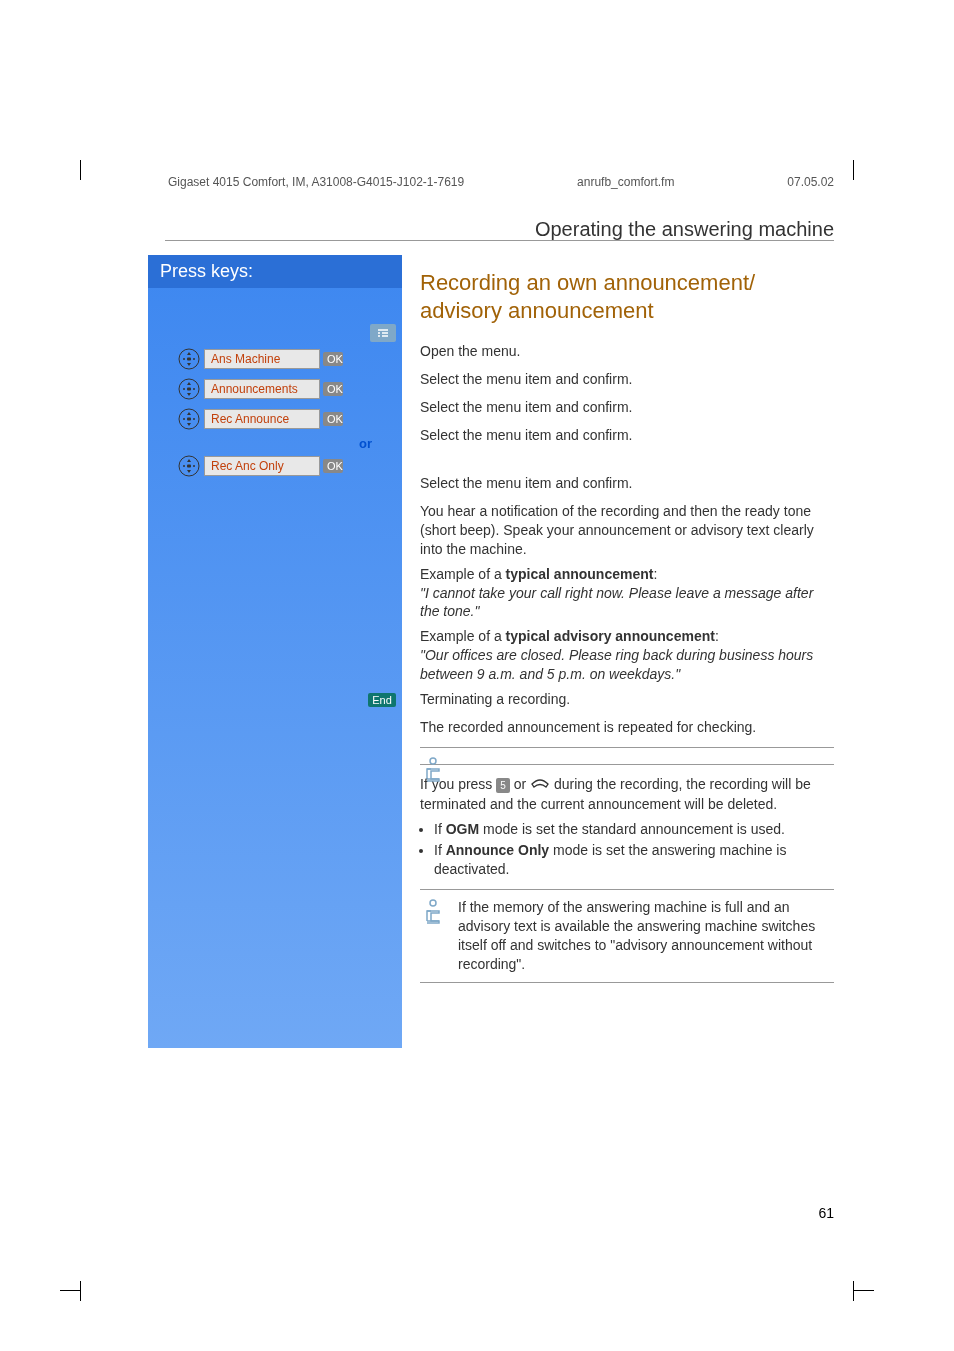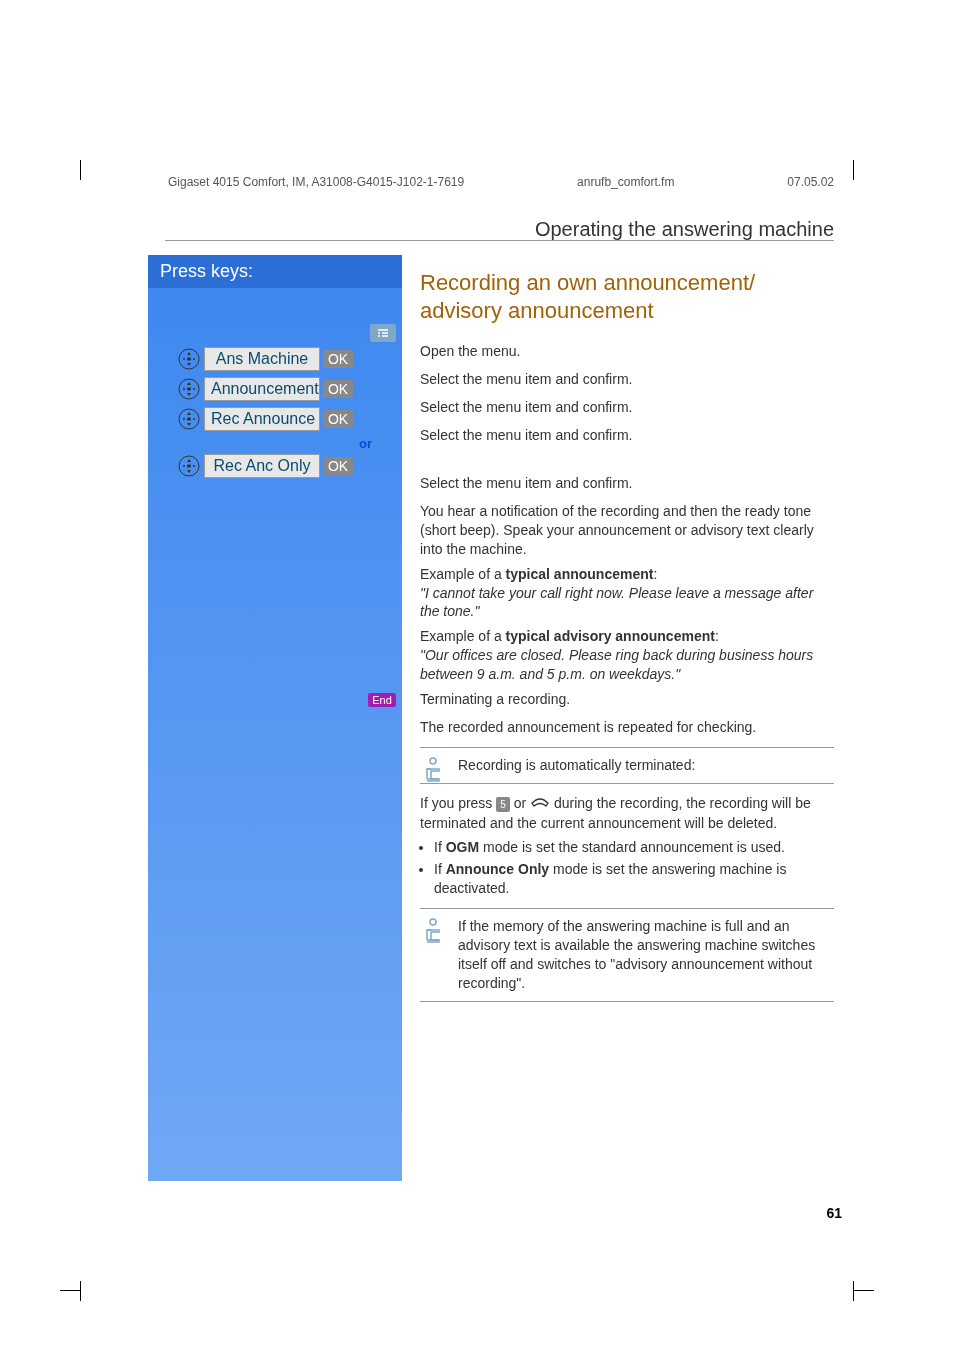--- a/index.html
+++ b/index.html
@@ -49,21 +49,21 @@
     top: 255px;
     left: 148px;
     right: 120px;
     display: flex;
   }
   .sidebar-blue {
     position: absolute;
     top: 255px;
     left: 148px;
     width: 254px;
-    height: 926px;
+    height: 793px;
     background: linear-gradient(to bottom, #3D87F0, #6FA8F5);
   }
   .sidebar-header {
     color: #fff;
     font-size: 18px;
     padding: 6px 12px;
     background: #2B6FD6;
   }
   .left-col {
     width: 254px;
@@ -94,36 +94,35 @@
     width: 26px;
     height: 26px;
     display: inline-flex;
     align-items: center;
     justify-content: center;
     margin-right: 2px;
   }
   .menu-label-box {
     background: #e8e8e8;
     border: 1px solid #999;
-    font-size: 16px;
+    font-size: 12px;
     padding: 2px 6px;
     width: 116px;
     display: inline-block;
-    color: #0c4a6e;
+    color: #c2410c;
     white-space: nowrap;
     overflow: hidden;
-    text-align: center;
   }
   .ok-btn {
     background: #888;
     color: #fff;
-    font-size: 14px;
+    font-size: 11px;
     padding: 1px 4px;
     border-radius: 2px;
-    width: 30px;
+    width: 20px;
     text-align: center;
     display: inline-block;
     margin-left: 3px;
   }
   .menu-key {
     background: #7FA8C8;
     color: #fff;
     font-size: 11px;
     width: 26px;
     height: 18px;
@@ -134,21 +133,21 @@
   }
   .or-text {
     color: #0050D0;
     font-weight: bold;
     font-size: 13px;
     text-align: right;
     padding-right: 30px;
     margin: 2px 0;
   }
   .end-btn {
-    background: #a21caf;
+    background: #0f766e;
     color: #fff;
     font-size: 11px;
     padding: 1px 4px;
     border-radius: 2px;
     width: 28px;
     text-align: center;
     display: inline-block;
     float: right;
     margin-right: 0;
   }
@@ -188,22 +187,22 @@
     color: #fff;
     font-size: 10px;
     padding: 0 4px;
     border-radius: 2px;
     height: 15px;
     line-height: 15px;
   }
   .page-num {
     position: absolute;
     bottom: 130px;
-    right: 112px;
-    font-weight: bold;
+    right: 120px;
+    font-weight: normal;
     font-size: 14px;
   }
   .italic { font-style: italic; }
   .bold { font-weight: bold; }
 </style>
 </head>
 <body>
 
 <div class="crop-mark crop-v" style="top:160px; left:80px;"></div>
 <div class="crop-mark crop-v" style="top:160px; right:100px;"></div>
@@ -331,21 +330,20 @@
     <div class="para">The recorded announcement is repeated for checking.</div>
 
     <div class="info-box">
       <span class="info-icon">
         <svg width="26" height="26" viewBox="0 0 26 26">
             <circle cx="13" cy="5" r="3" fill="none" stroke="#7FA8C8" stroke-width="1.5"></circle>
             <path d="M7 23 v-10 h12 v2 h-8 v8 h8 v2 h-12" fill="none" stroke="#7FA8C8" stroke-width="1.5" stroke-linejoin="miter"></path>
             <path d="M7 13 h4 M7 23 h12" stroke="#7FA8C8" stroke-width="1.5"></path>
           </svg>
       </span>
-      <div>Recording is automatically terminated:</div>
     </div>
 
     <div class="para">
       <span>If you press </span><span class="inline-icon">5</span><span> or </span><span style="display:inline-block;vertical-align:middle;"><svg width="20" height="14" viewBox="0 0 20 14">
             <path d="M2 8 Q10 0 18 8 l-2 3 q-6-5-12 0 z" fill="none" stroke="#333" stroke-width="1.3"></path>
           </svg></span><span> during the recording, the recording will be terminated and the current announcement will be deleted.</span>
     </div>
 
     <ul class="bullet-list" style="padding-left:14px;">
       <li><span>If </span><span class="bold">OGM</span><span> mode is set the standard announcement is used.</span></li>

